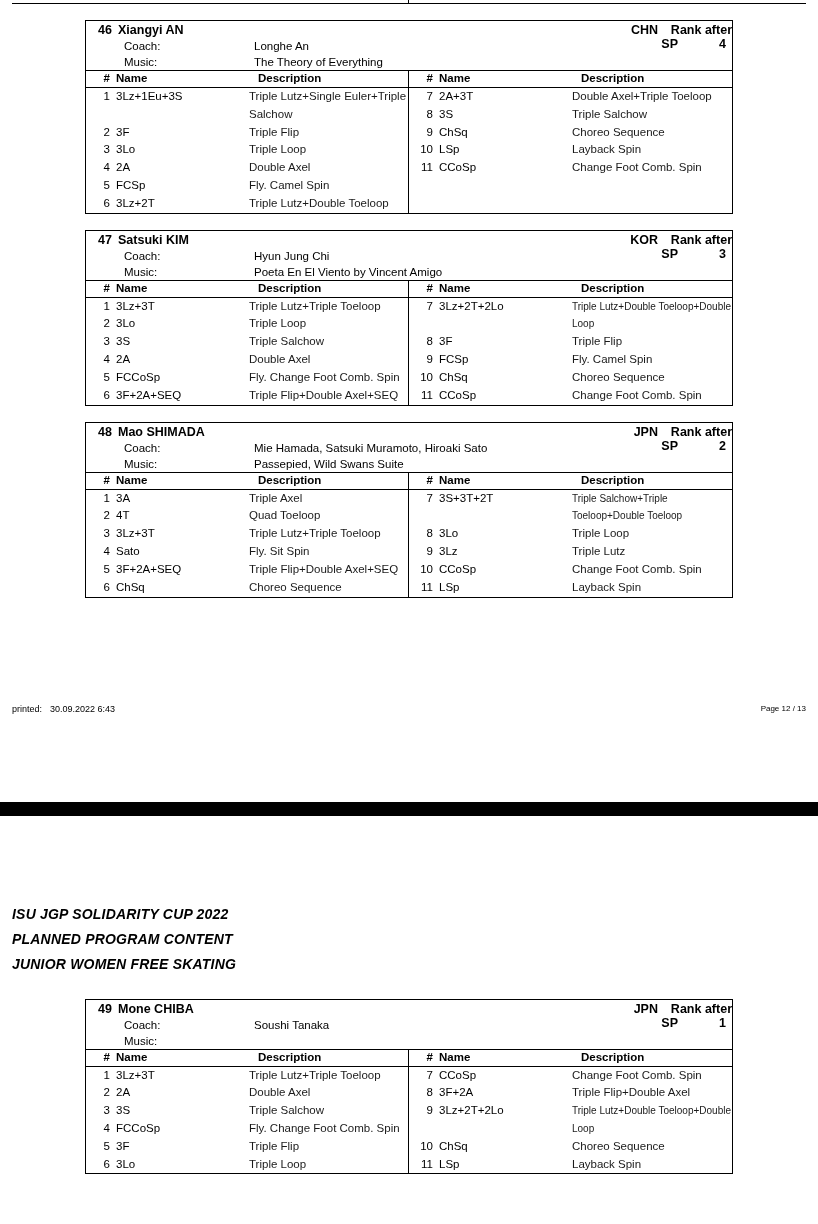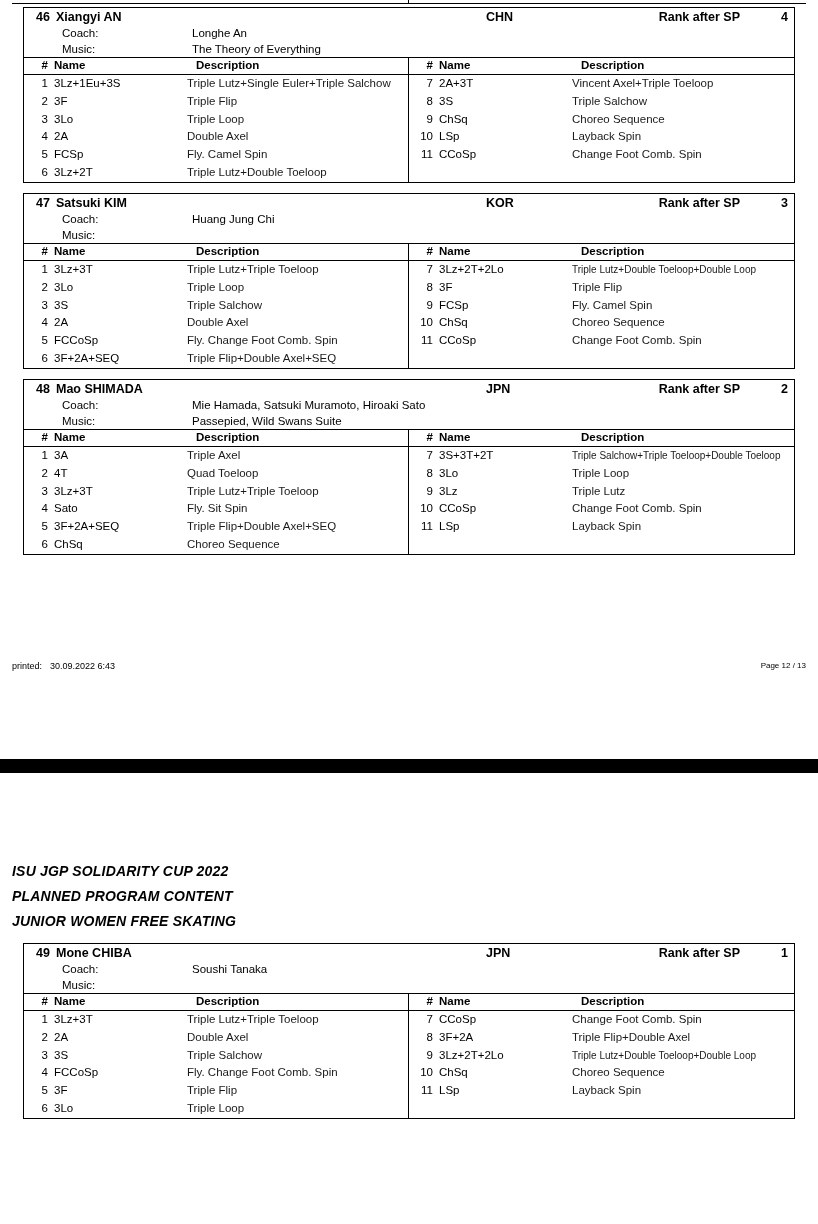--- a/index.html
+++ b/index.html
@@ -13,22 +13,22 @@
     color: #000000;
     -webkit-font-smoothing: antialiased;
   }
   .page {
     position: relative;
     width: 818px;
   }
 
   
   .skater {
-    width: 772px;
-    margin: 3px auto;
+    width: 648px;
+    margin: 16px auto;
     border: 1px solid #000;
     box-sizing: border-box;
     margin-bottom: 10px;
   }
 
   .hdr {
     display: flex;
     align-items: baseline;
     font-size: 12.5px;
     font-weight: bold;
@@ -40,21 +40,21 @@
     width: 32px;
     text-align: right;
     padding-right: 6px;
     box-sizing: border-box;
   }
   .hdr .name {
     flex: 0 0 430px;
   }
   .hdr .nation {
     flex: 0 0 110px;
-    text-align: left;
+    text-align: right;
   }
   .hdr .rank {
     flex: 1;
     text-align: right;
     padding-right: 0px;
   }
   .hdr .rankval {
     width: 54px;
     display: inline-block;
     text-align: right;
@@ -257,21 +257,21 @@
           <div class="colwrap">
             <div class="colhead">
               <div class="c-num">#</div>
               <div class="c-name">Name</div>
               <div class="c-desc">Description</div>
             </div>
             <div class="rows">
               <div class="row">
                 <div class="c-num">7</div>
                 <div class="c-name">2A+3T</div>
-                <div class="c-desc">Vincent Axel+Triple Toeloop</div>
+                <div class="c-desc">Double Axel+Triple Toeloop</div>
               </div>
               <div class="row">
                 <div class="c-num">8</div>
                 <div class="c-name">3S</div>
                 <div class="c-desc">Triple Salchow</div>
               </div>
               <div class="row">
                 <div class="c-num">9</div>
                 <div class="c-name">ChSq</div>
                 <div class="c-desc">Choreo Sequence</div>
@@ -293,25 +293,26 @@
       <div class="skater">
         <div class="hdr">
           <div class="num">47</div>
           <div class="name">Satsuki KIM</div>
           <div class="nation">KOR</div>
           <div class="rank">Rank after SP<span class="rankval">3</span></div>
         </div>
         <div class="info-row">
           <div class="pad"></div>
           <div class="k">Coach:</div>
-          <div class="v">Huang Jung Chi</div>
+          <div class="v">Hyun Jung Chi</div>
         </div>
         <div class="info-row">
           <div class="pad"></div>
           <div class="k">Music:</div>
+          <div class="v">Poeta En El Viento by Vincent Amigo</div>
         </div>
         <div class="elems">
           <div class="colwrap left">
             <div class="colhead">
               <div class="c-num">#</div>
               <div class="c-name">Name</div>
               <div class="c-desc">Description</div>
             </div>
             <div class="rows">
               <div class="row">

